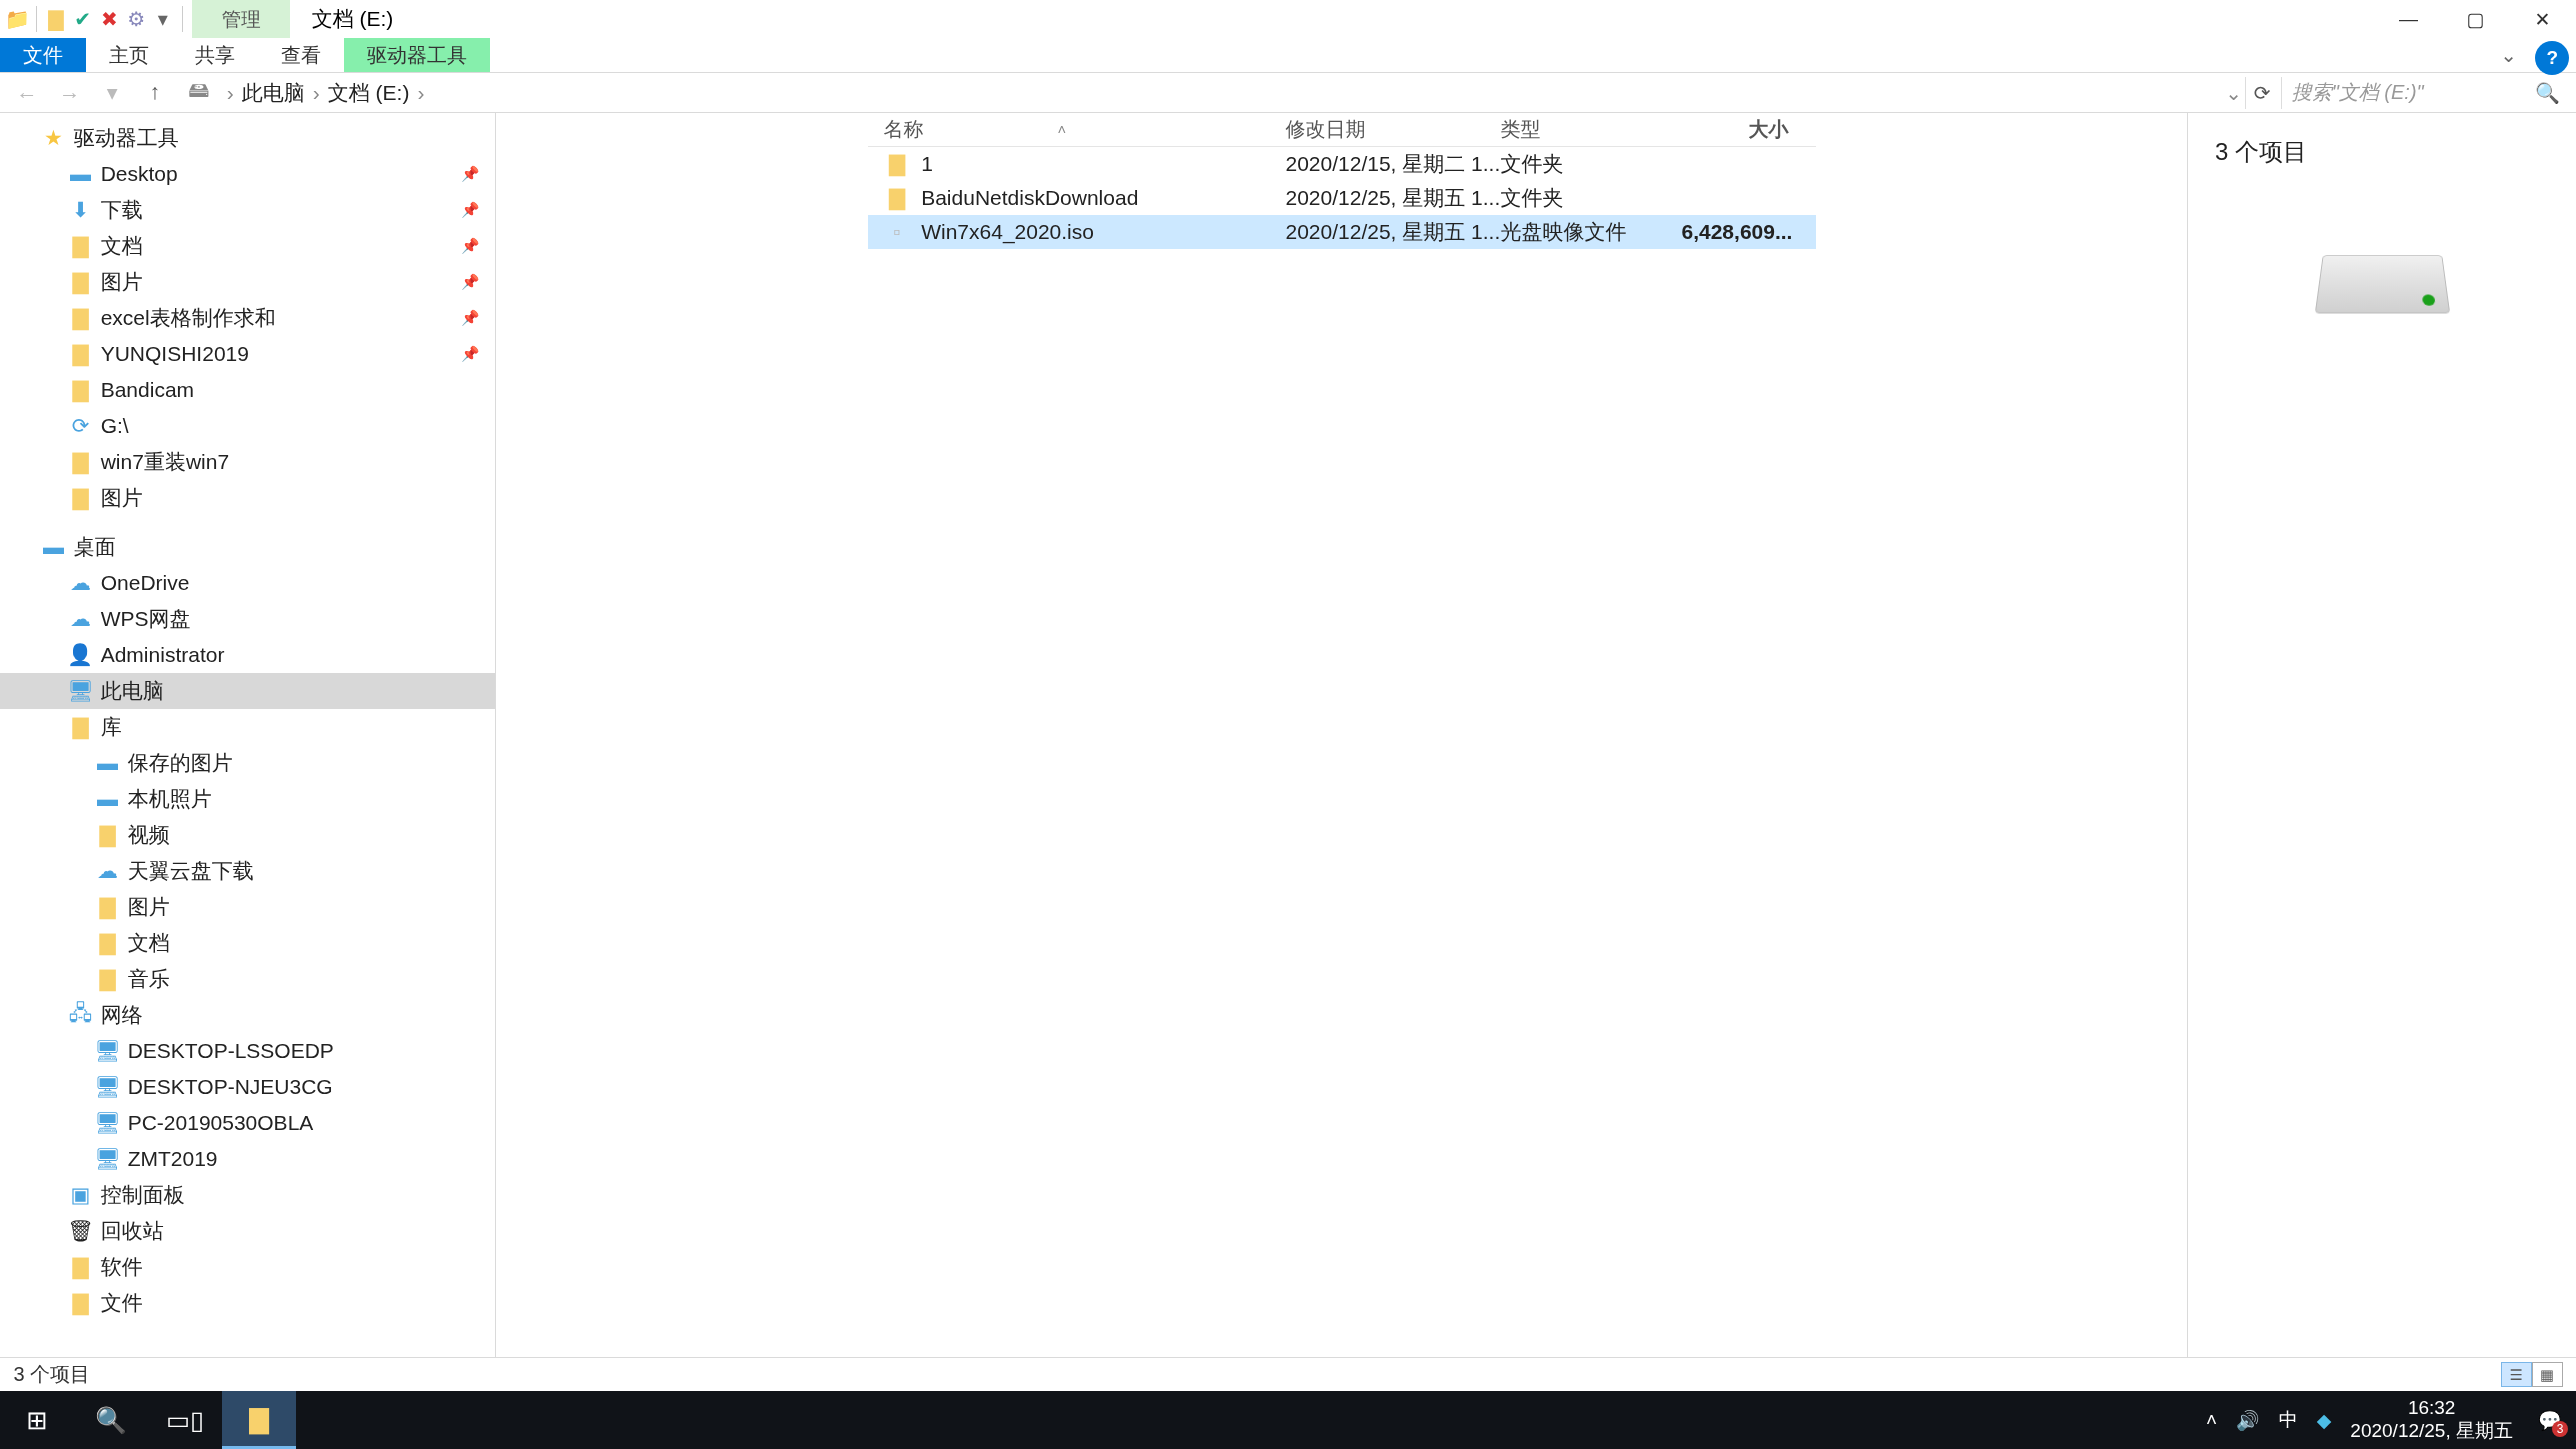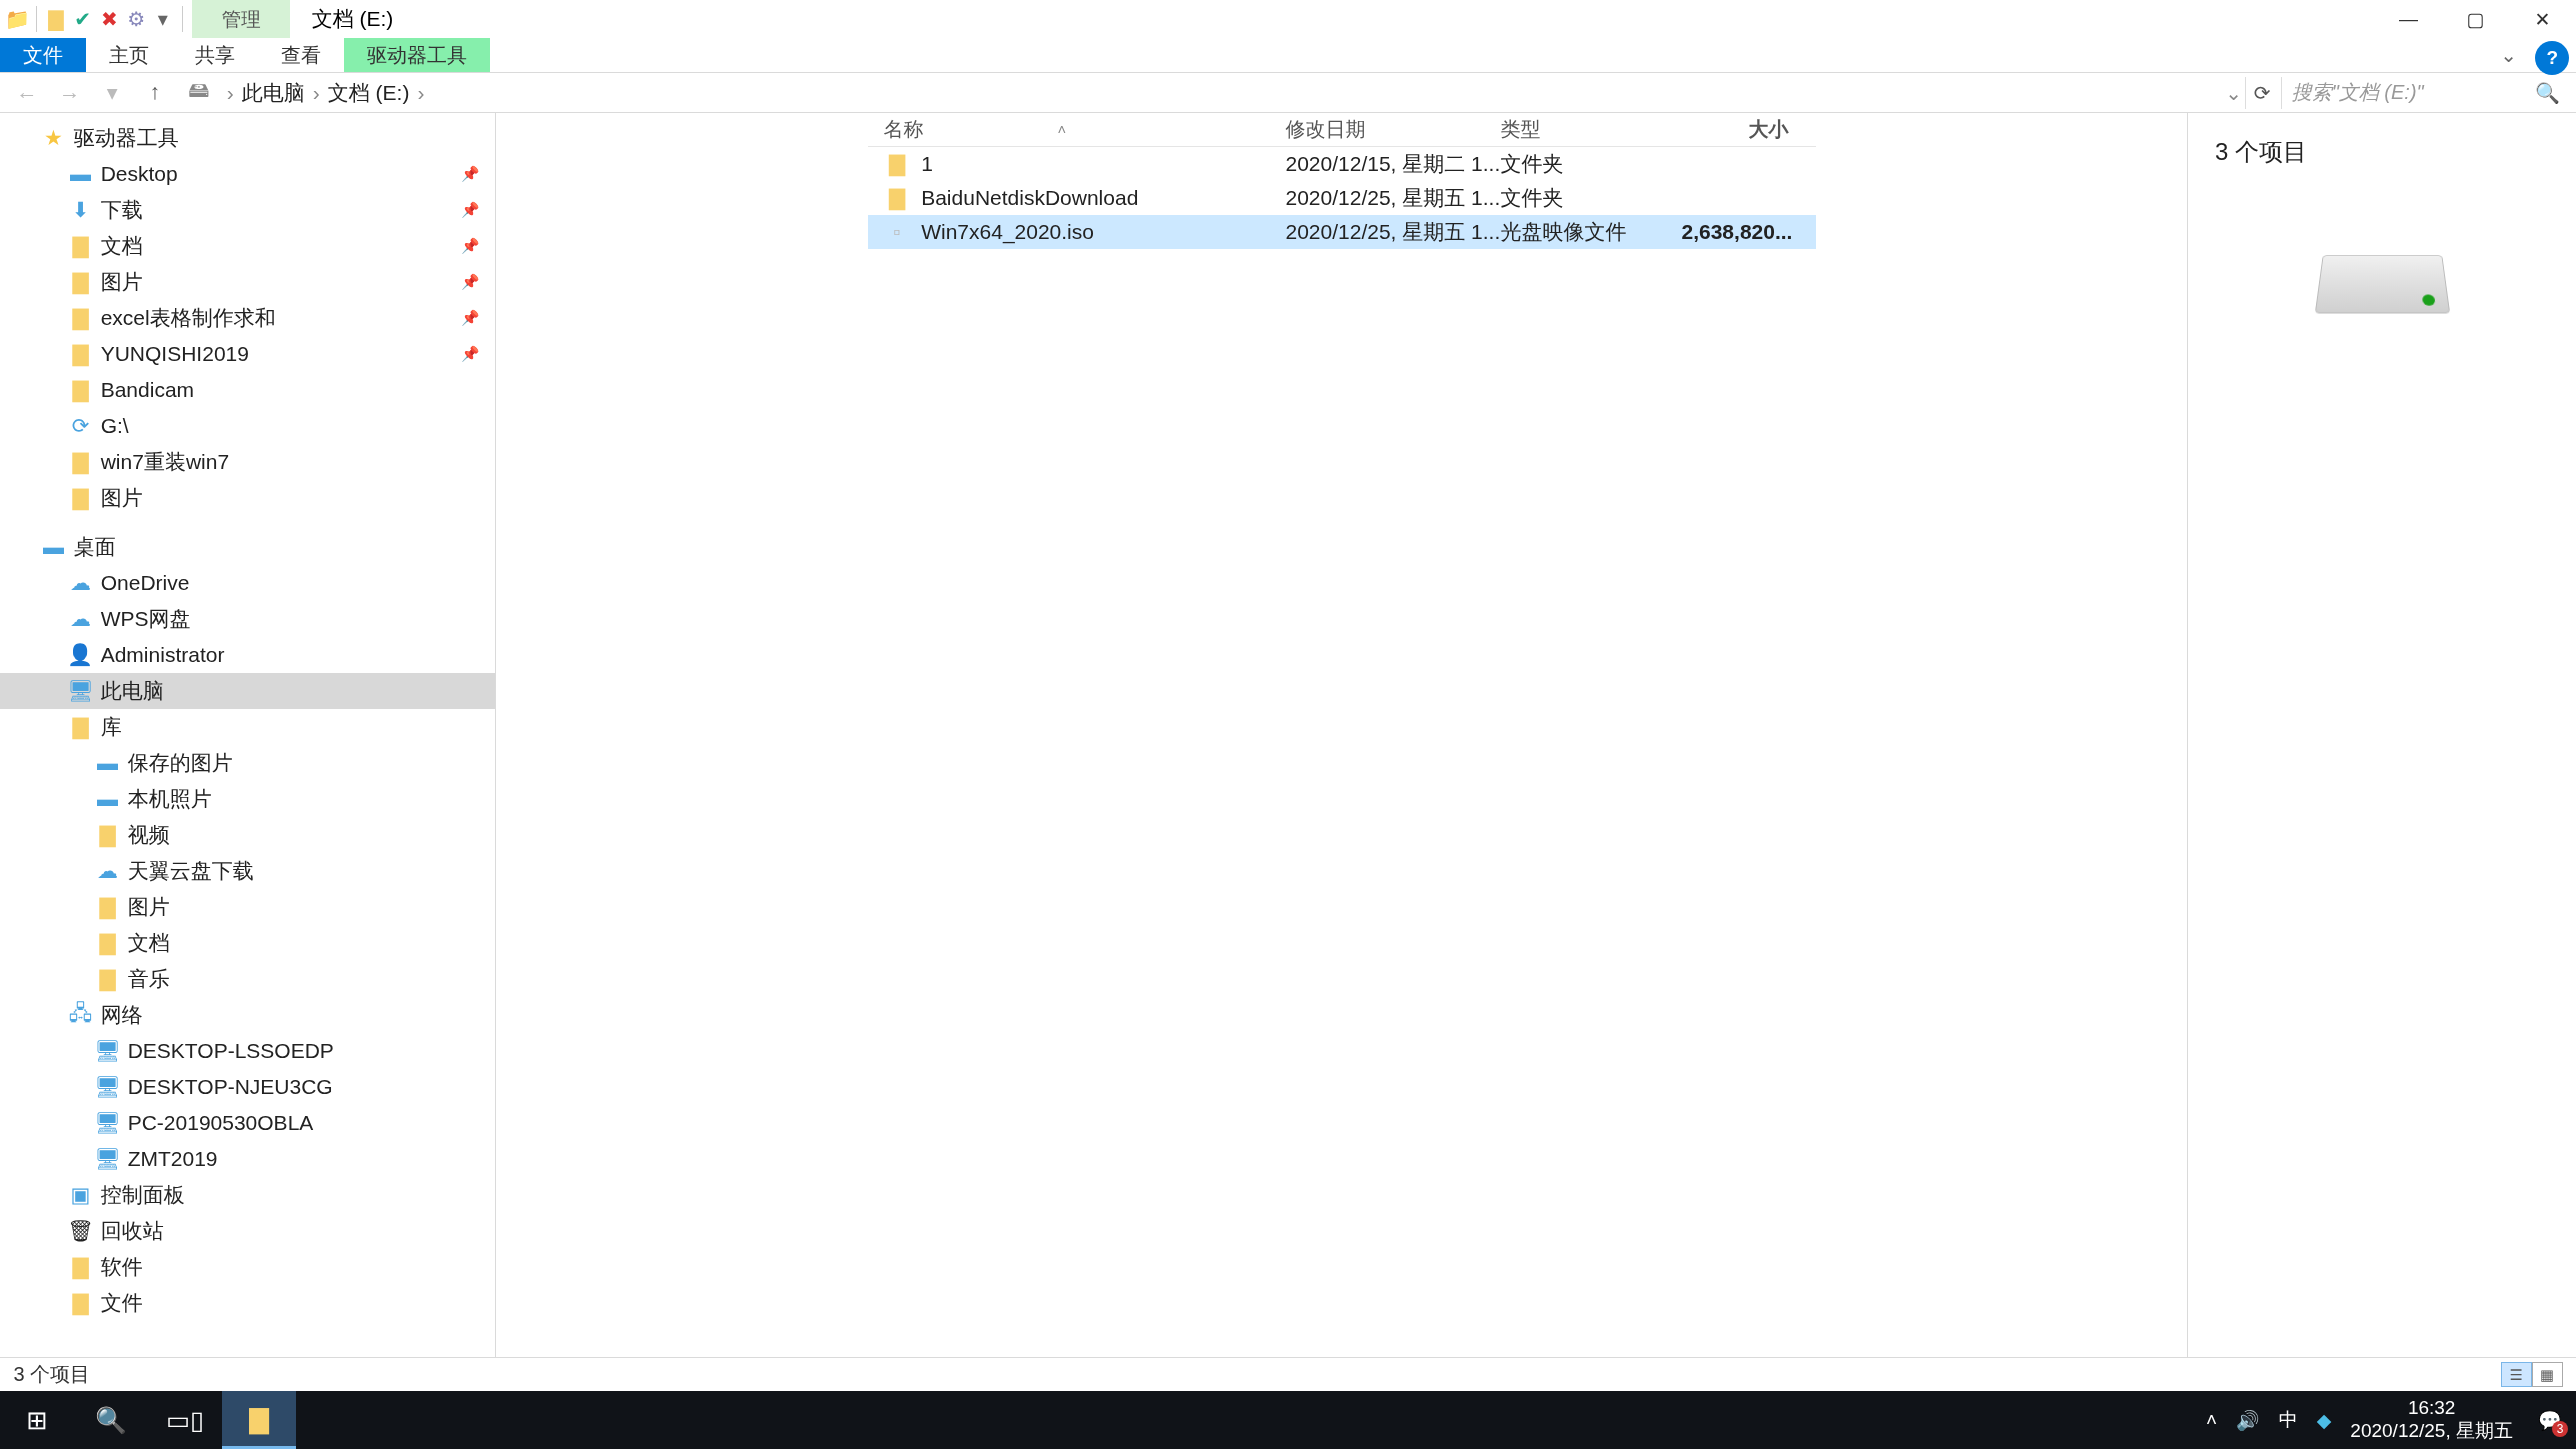--- a/index.html
+++ b/index.html
@@ -315,21 +315,21 @@
       <div class="col-type">文件夹</div>
       <div class="col-size"></div>
     </div>
     <div class="fl-row selected">
       <div class="col-name">
           <span class="fl-icon file-ic">▫</span>
           <span>Win7x64_2020.iso</span>
         </div>
       <div class="col-date">2020/12/25, 星期五 1...</div>
       <div class="col-type">光盘映像文件</div>
-      <div class="col-size">2,638,820...</div>
+      <div class="col-size">6,428,609...</div>
     </div>
   </div>
 
   <div class="preview">
     <div class="preview-title">3 个项目</div>
     <div class="drive-illus"></div>
   </div>
 </div>
 
 <div class="statusbar">

